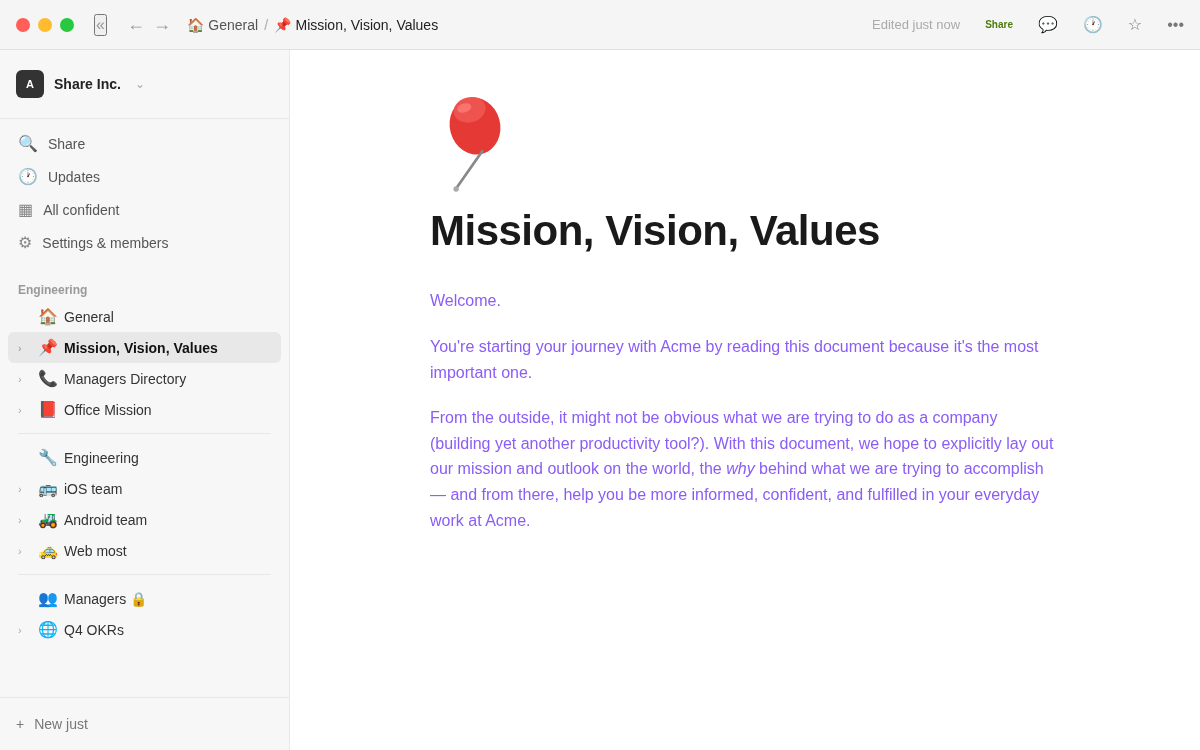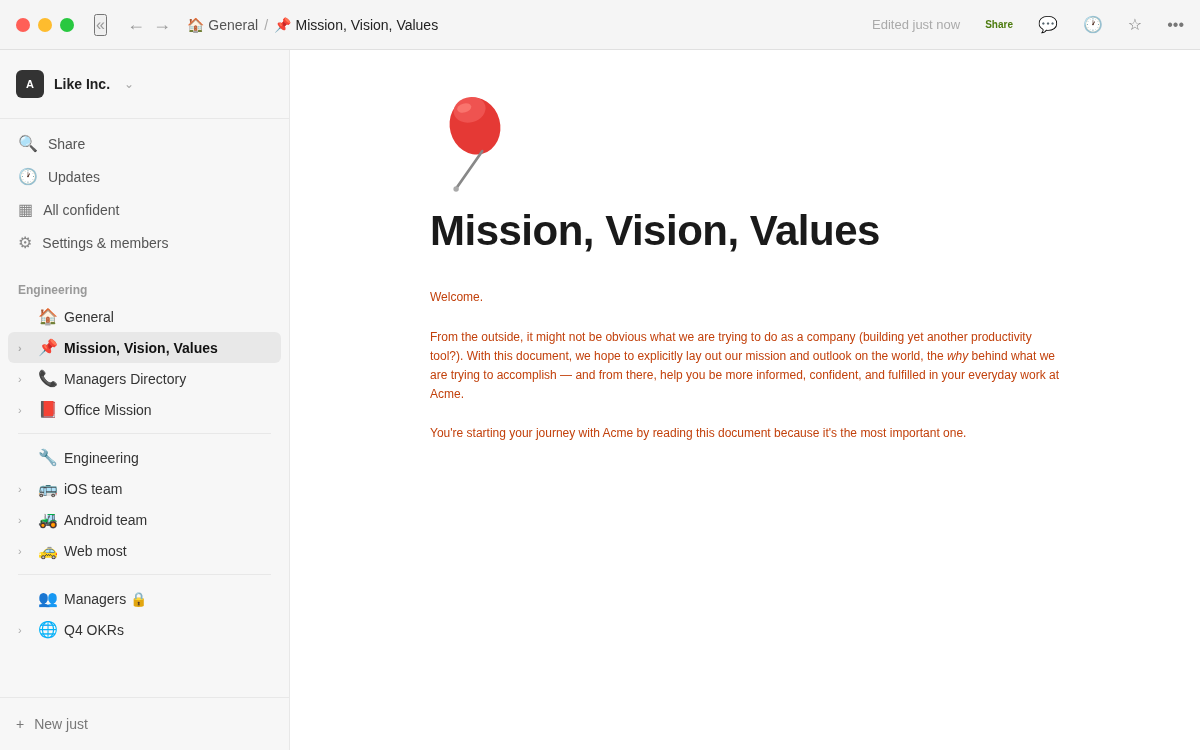--- a/index.html
+++ b/index.html
@@ -225,23 +225,23 @@
     }
     .page-title {
       font-size: 42px;
       font-weight: 800;
       color: #1a1a1a;
       margin-bottom: 32px;
       line-height: 1.2;
       letter-spacing: -0.5px;
     }
     .page-body p {
-      font-size: 12px;
+      font-size: 16px;
       line-height: 1.6;
-      color: #c2410c;
+      color: #8b5cf6;
       margin-bottom: 20px;
     }
     .page-body em {
       font-style: italic;
     }
   </style>
 </head>
 <body>
 
 <div class="titlebar">
@@ -276,21 +276,21 @@
   </div>
 </div>
 
 <div class="main">
 
   <div class="sidebar">
 
     <div class="sidebar-top">
       <div class="workspace-header">
         <div class="workspace-logo">A</div>
-        <span class="workspace-name">Like Inc.</span>
+        <span class="workspace-name">Share Inc.</span>
         <span class="workspace-chevron">⌄</span>
       </div>
     </div>
 
     <div class="sidebar-nav">
       <div class="sidebar-nav-item">
         <span class="sidebar-nav-icon">🔍</span>
         <span>Share</span>
       </div>
       <div class="sidebar-nav-item">
@@ -392,19 +392,19 @@
           <line x1="58" y1="68" x2="30" y2="108" stroke="#888" stroke-width="3" stroke-linecap="round"></line>
 
           <circle cx="29" cy="110" r="3" fill="#aaa"></circle>
         </svg>
       </div>
 
       <h1 class="page-title">Mission, Vision, Values</h1>
 
       <div class="page-body">
         <p>Welcome.</p>
+        <p>You're starting your journey with Acme by reading this document because it's the most important one.</p>
         <p>From the outside, it might not be obvious what we are trying to do as a company (building yet another productivity tool?). With this document, we hope to explicitly lay out our mission and outlook on the world, the <em>why</em> behind what we are trying to accomplish — and from there, help you be more informed, confident, and fulfilled in your everyday work at Acme.</p>
-        <p>You're starting your journey with Acme by reading this document because it's the most important one.</p>
       </div>
     </div>
   </div>
 
 </div>
 
 </body></html>

